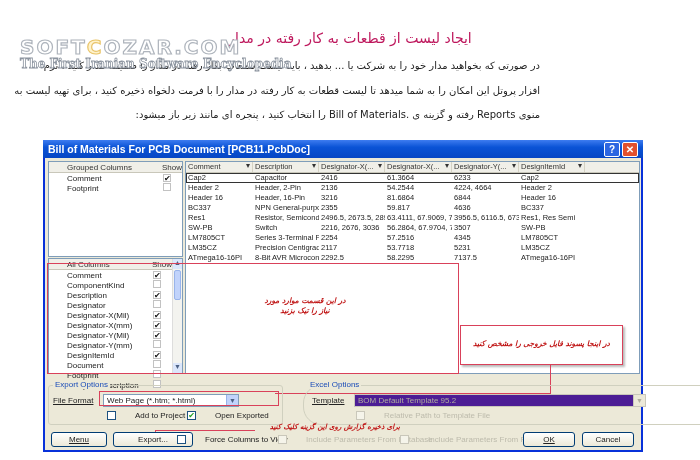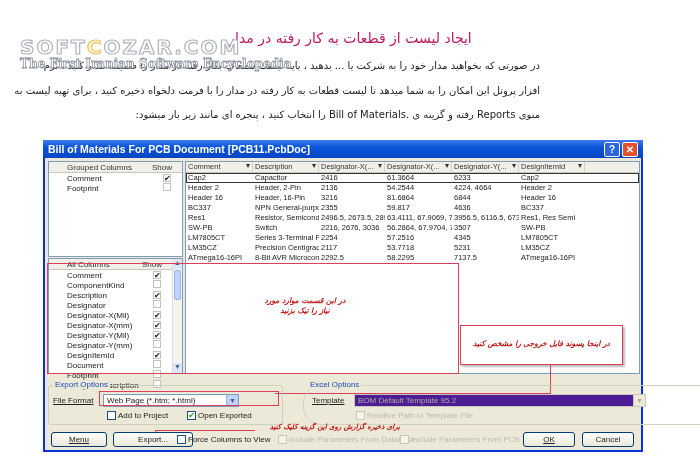--- a/index.html
+++ b/index.html
@@ -15,21 +15,21 @@
   .dlg { position: absolute; left: 43px; top: 140px; width: 600px; height: 312px; background: #ece9d8; border: 2px solid #0831d9; border-top: none; }
   .titlebar { height: 18px; background: linear-gradient(#3d7cf0, #0a53d6 40%, #0746c4); color: #fff; font-weight: bold; font-size: 10.5px; padding: 2px 5px; display: flex; justify-content: space-between; align-items: center; margin: 0 -2px; }
   .tb-btns { display: flex; gap: 2px; }
   .tb-btn { width: 16px; height: 15px; border: 1px solid #fff; border-radius: 2px; font-size: 10px; line-height: 13px; text-align: center; color: #fff; }
   .tb-help { background: #2d66e1; }
   .tb-close { background: #e2502e; }
 
   .grp-panel { position: absolute; left: 3px; top: 21px; width: 135px; height: 96px; background: #fff; border: 1px solid #7f9db9; }
   .hdr { height: 11px; background: #f0efe8; border-bottom: 1px solid #c9c7ba; font-size: 8px; color: #333; display: flex; align-items: center; }
   .hdr .c1 { flex: 1; padding-left: 18px; }
-  .hdr .c2 { width: 30px; text-align: left; }
+  .hdr .c2 { width: 30px; text-align: right; }
   .row { height: 10px; font-size: 8px; color: #222; display: flex; align-items: center; }
   .row .c1 { flex: 1; padding-left: 18px; white-space: nowrap; overflow: hidden; }
   .row .c2 { width: 30px; text-align: center; }
   .chk { display: inline-block; width: 8px; height: 8px; border: 1px solid #c2c2c2; font-size: 8px; line-height: 7px; text-align: center; color: #111; background: #fff; }
 
   .all-panel { position: absolute; left: 3px; top: 118px; width: 135px; height: 116px; background: #fff; border: 1px solid #7f9db9; }
   .all-panel .list { position: absolute; left: 0; top: 11px; right: 10px; }
   .vscroll { position: absolute; right: 0; top: 0; width: 10px; bottom: 0; background: #f3f3ef; border-left: 1px solid #ddd; }
   .vscroll .thumb { position: absolute; top: 11px; left: 1px; right: 1px; height: 30px; background: #c1d3fb; border: 1px solid #99b4ea; border-radius: 2px; }
   .vscroll .arr { position: absolute; left: 0; right: 0; height: 10px; font-size: 7px; text-align: center; color: #4d6185; background: #dbe6fb; }
@@ -49,21 +49,21 @@
   .line-v { position: absolute; width: 1px; background: #d9415a; }
   .line-h { position: absolute; height: 1px; background: #d9415a; }
 
   .fieldset { position: absolute; border: 1px solid #d0d0bf; border-radius: 3px; }
   .legend { position: absolute; top: -6px; left: 4px; background: #ece9d8; padding: 0 2px; font-size: 8px; color: #1a4cb8; }
   .lbl { position: absolute; font-size: 8px; color: #222; }
   .combo { position: absolute; height: 13px; background: #fff; border: 1px solid #7f9db9; font-size: 8px; padding-left: 3px; line-height: 11px; color: #222; }
   .combo .dd { position: absolute; right: 0; top: 0; width: 12px; height: 11px; background: #c1d3fb; border-left: 1px solid #99b4ea; font-size: 7px; text-align: center; color: #4d6185; line-height: 11px; }
   .combo.dis { background: #4c1d95; color: #b0ae9e; border-color: #c9c7ba; }
   .combo.dis .dd { background: #ece9d8; border-color: #c9c7ba; color: #b0ae9e; }
-  .cb { position: absolute; font-size: 8px; color: #222; display: flex; align-items: center; gap: 2px; white-space: nowrap; }
+  .cb { position: absolute; font-size: 8px; color: #222; display: flex; align-items: center; gap: 19px; white-space: nowrap; }
   .cb .box { width: 9px; height: 9px; border: 1px solid #1c5180; background: #fff; font-size: 8px; line-height: 7px; text-align: center; color: #21a121; }
   .cb.dis { color: #bdbbac; }
   .cb.dis .box { border-color: #c9c7ba; background: #f5f4ea; }
   .btn { position: absolute; height: 15px; border: 1px solid #003c74; border-radius: 3px; background: linear-gradient(#fff, #ece9d8); font-size: 8px; text-align: center; line-height: 13px; color: #222; }
 </style>
 </head>
 <body>
 
 <div class="article">
   <div class="art-title">ایجاد لیست از قطعات به کار رفته در مدار</div>

